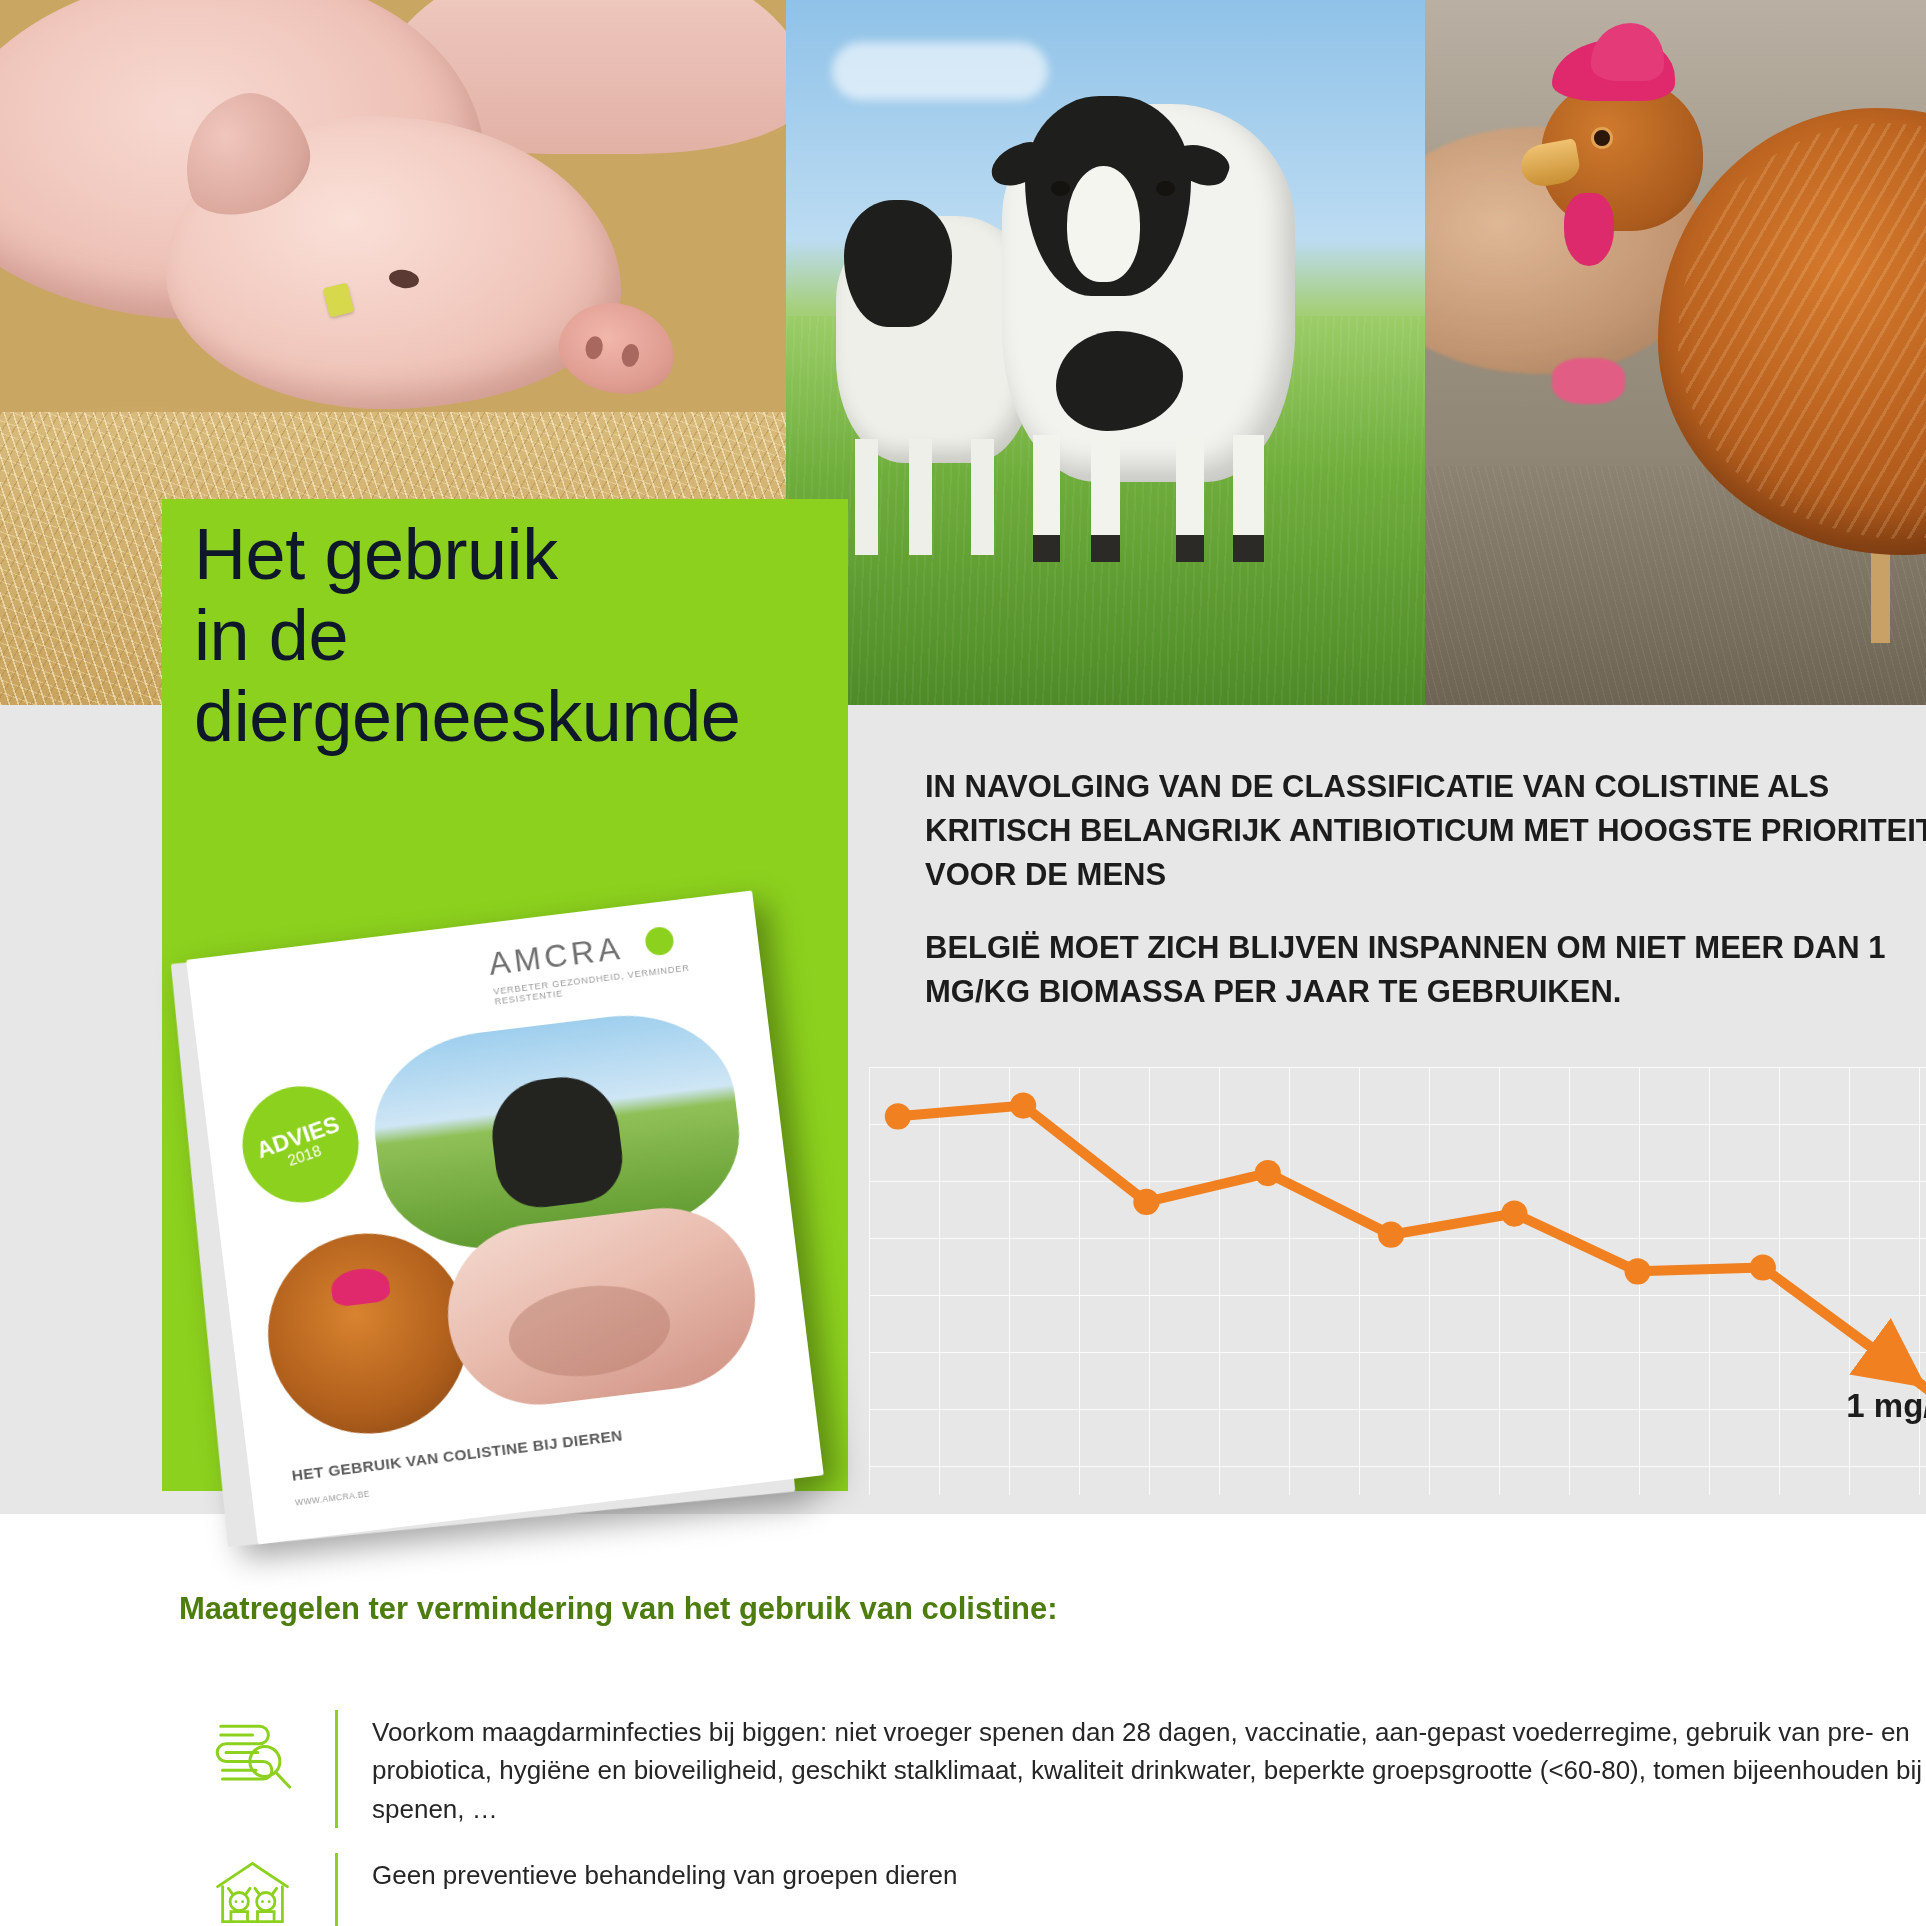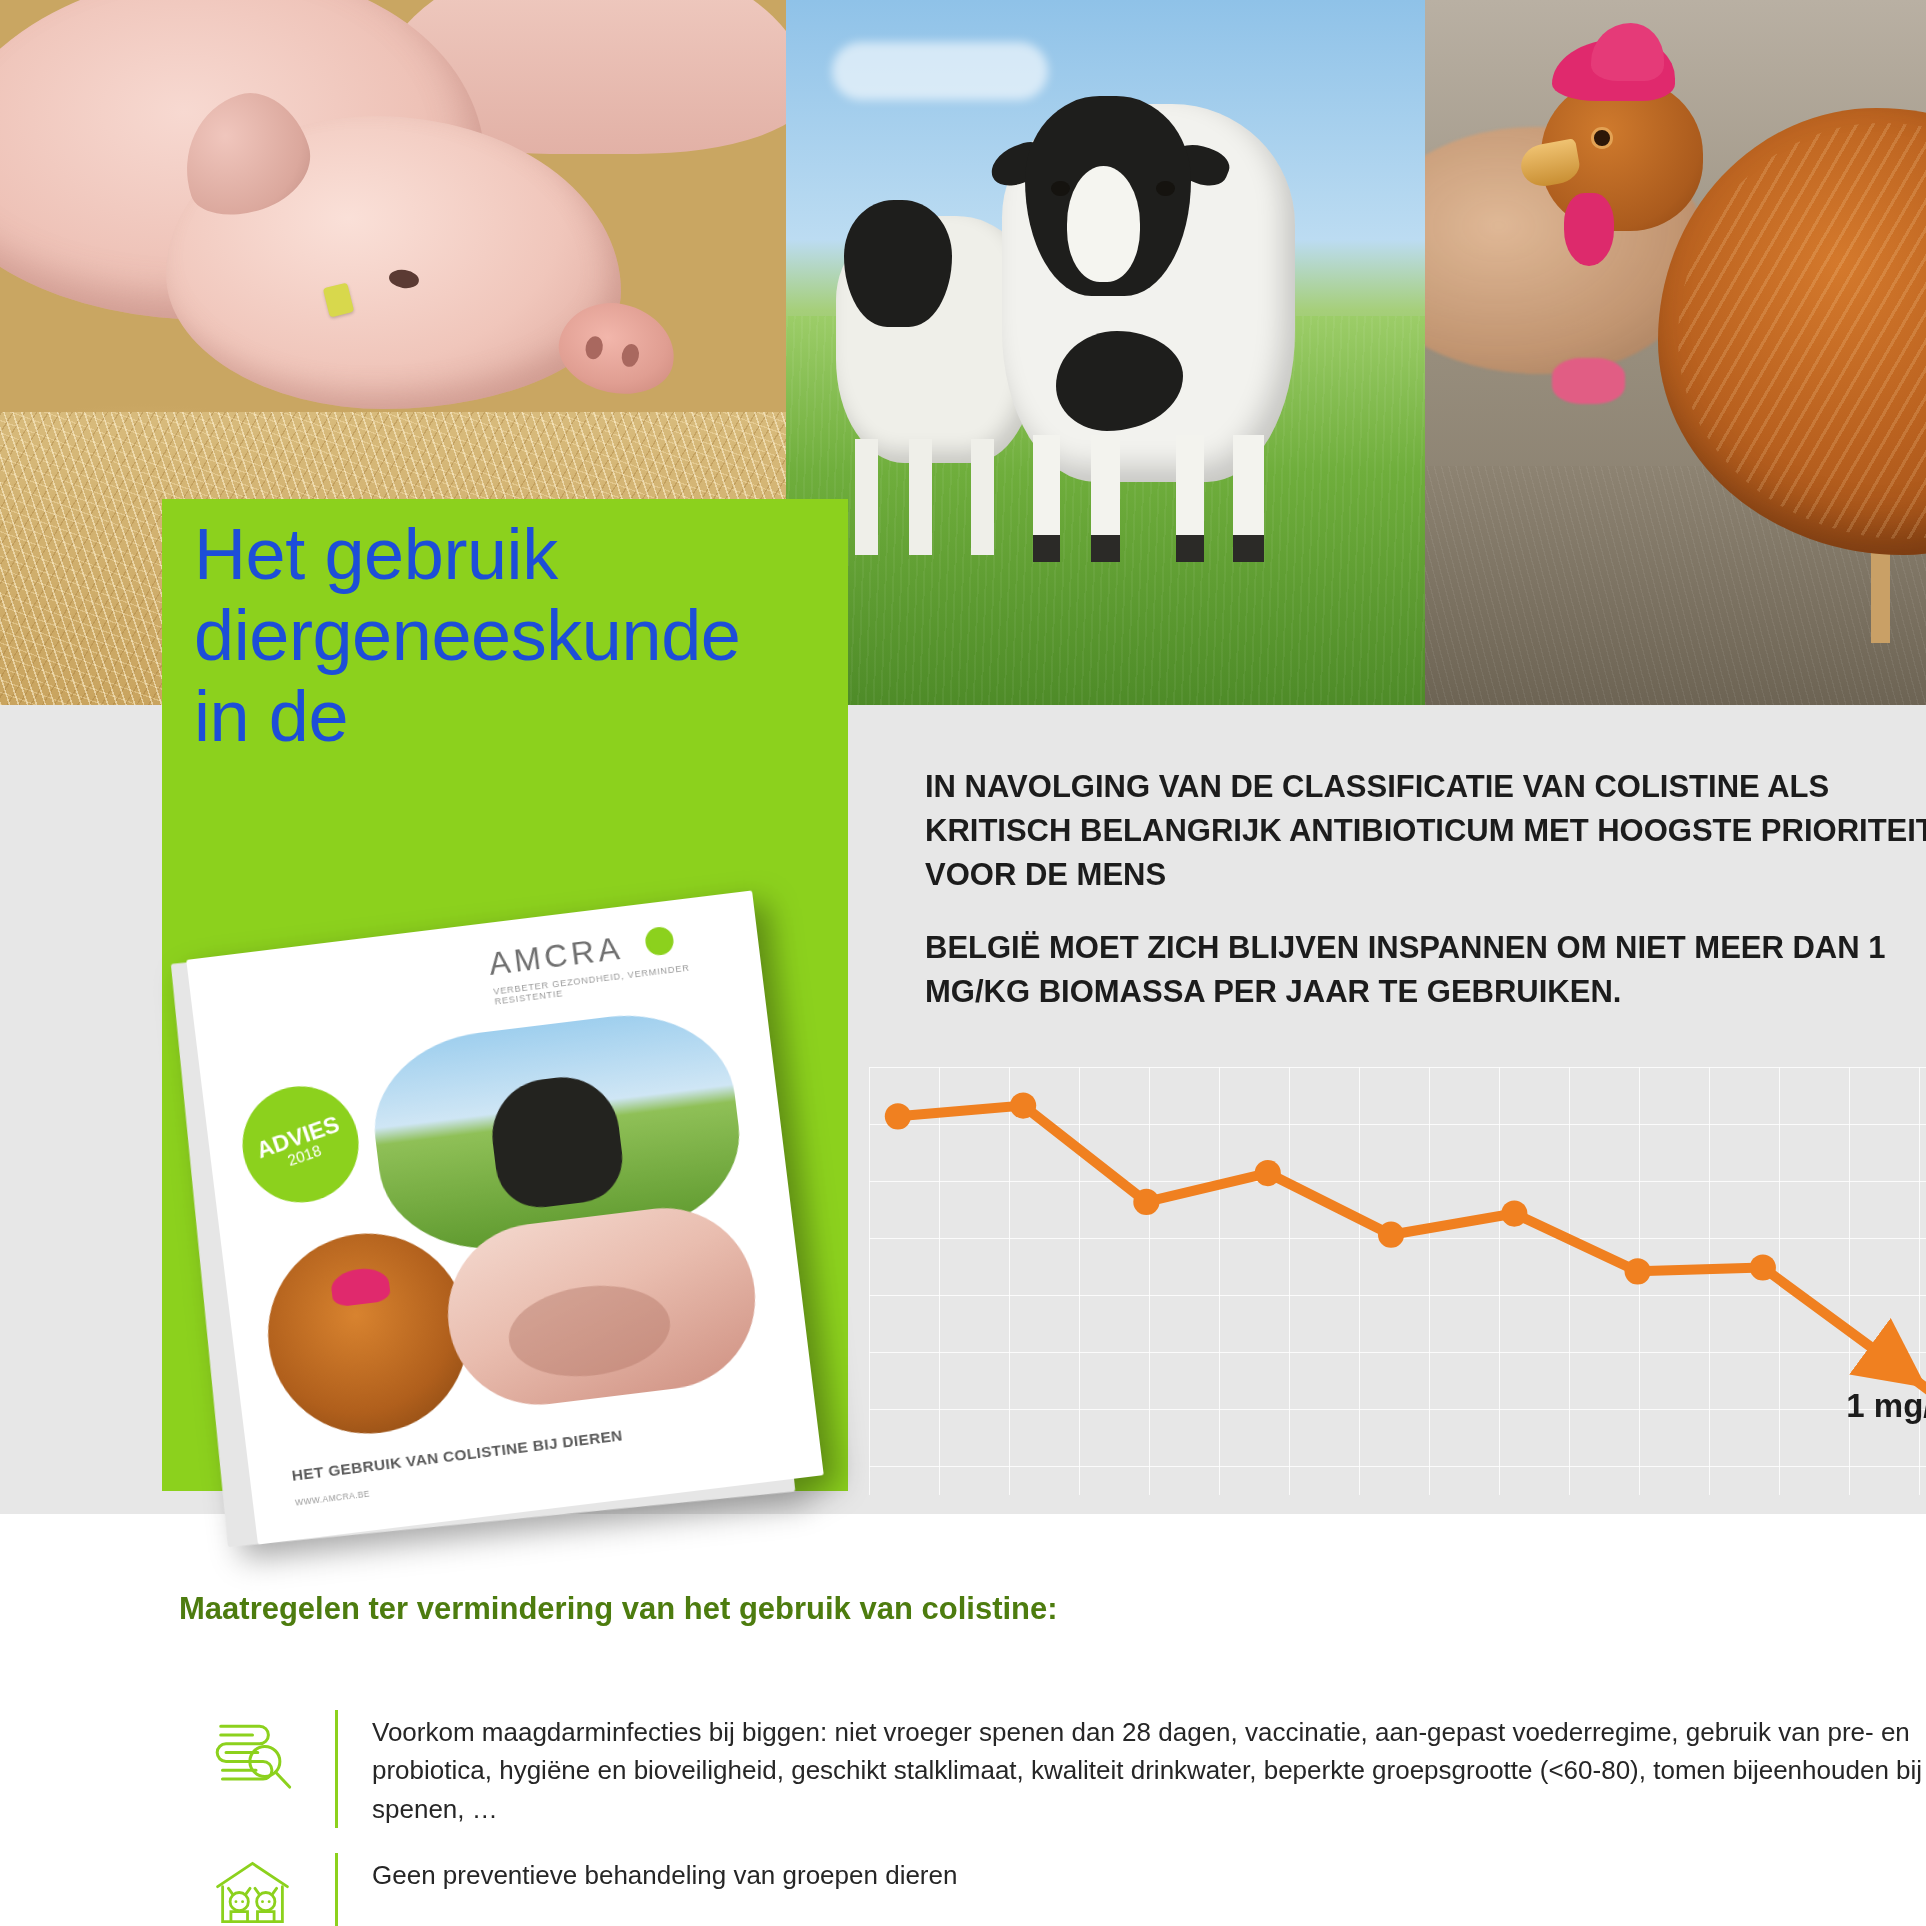--- a/index.html
+++ b/index.html
@@ -247,21 +247,21 @@
     position: absolute;
     left: 162px; top: 499px;
     width: 686px; height: 992px;
     background: #8cd11d;
     z-index: 5;
   }
   .title-text {
     position: absolute;
     left: 32px; top: 15.4px;
     width: 639px;
-    color: #1d4ed8;
+    color: #0f172a;
     font-size: 72px;
     line-height: 1.12;
     font-weight: 400;
     letter-spacing: -0.4px;
   }
 
   
   .brochure {
     position: absolute;
     left: 220px; top: 923px;
@@ -471,22 +471,22 @@
       <div class="hen-beak"></div>
       <div class="hen-eye"></div>
     </div>
   </div>
 
   <div class="grey-band"></div>
 
   <div class="title-block">
     <div class="title-text">
       <div>Het gebruik</div>
+      <div>in de</div>
       <div>diergeneeskunde</div>
-      <div>in de</div>
     </div>
   </div>
 
   <div class="brochure">
     <div class="bro-page-back"></div>
     <div class="bro-page">
       <div class="bro-logo">AMCRA</div>
       <div class="bro-logo-dot"></div>
       <div class="bro-logo-sub">VERBETER GEZONDHEID, VERMINDER RESISTENTIE</div>
       <div class="bro-photo-cow"></div>

